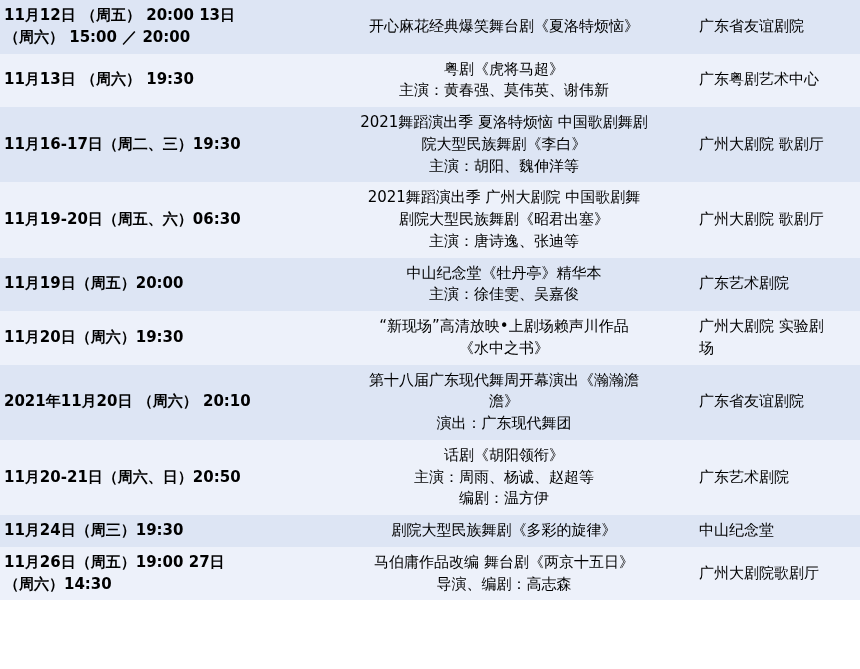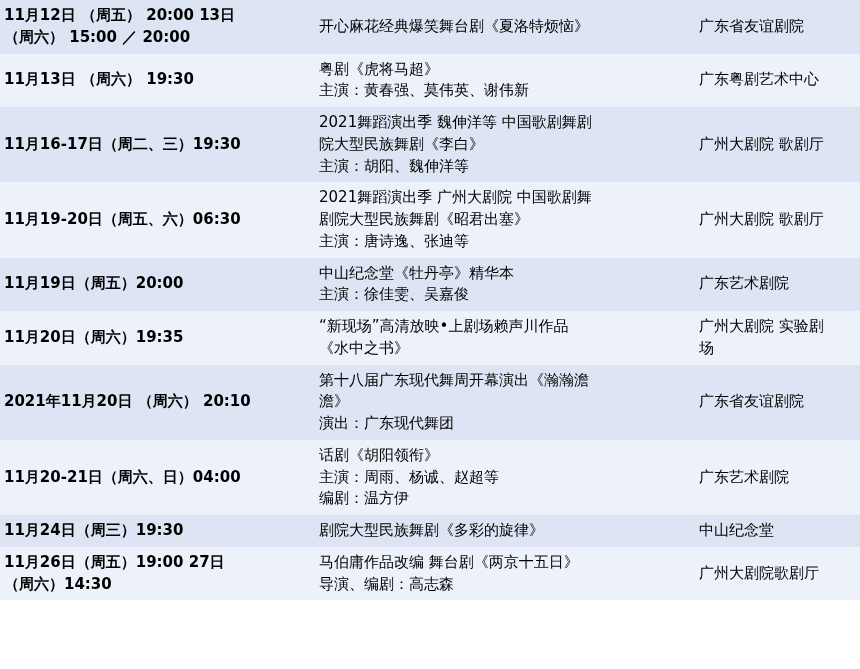--- a/index.html
+++ b/index.html
@@ -21,21 +21,21 @@
   table.schedule td {
     vertical-align: middle;
     font-size: 15px;
     line-height: 1.45;
     color: #000000;
     padding: 5px 6px 5px 4px;
     border: 0;
     word-break: break-all;
   }
   td.col-time   { width: 305px; font-weight: bold; }
-  td.col-title  { width: 370px; }
+  td.col-title  { width: 370px; text-align: center; }
   td.col-venue  { width: 185px; }
 
   tr.band-a td { background: #dde5f4; }
   tr.band-b td { background: #edf1fa; }
 
   .line { display: block; white-space: pre-wrap; }
 </style>
 </head>
 <body>
 
@@ -63,21 +63,21 @@
         </td>
         <td class="col-venue">
           <span class="line">广东粤剧艺术中心</span>
         </td>
       </tr>
       <tr class="band-a">
         <td class="col-time">
           <span class="line">11月16-17日（周二、三）19:30</span>
         </td>
         <td class="col-title">
-          <span class="line">2021舞蹈演出季 魏伸洋等 中国歌剧舞剧</span>
+          <span class="line">2021舞蹈演出季 夏洛特烦恼 中国歌剧舞剧</span>
           <span class="line">院大型民族舞剧《李白》</span>
           <span class="line">主演：胡阳、魏伸洋等</span>
         </td>
         <td class="col-venue">
           <span class="line">广州大剧院 歌剧厅</span>
         </td>
       </tr>
       <tr class="band-b">
         <td class="col-time">
           <span class="line">11月19-20日（周五、六）06:30</span>
@@ -98,21 +98,21 @@
         <td class="col-title">
           <span class="line">中山纪念堂《牡丹亭》精华本</span>
           <span class="line">主演：徐佳雯、吴嘉俊</span>
         </td>
         <td class="col-venue">
           <span class="line">广东艺术剧院</span>
         </td>
       </tr>
       <tr class="band-b">
         <td class="col-time">
-          <span class="line">11月20日（周六）19:35</span>
+          <span class="line">11月20日（周六）19:30</span>
         </td>
         <td class="col-title">
           <span class="line">“新现场”高清放映•上剧场赖声川作品</span>
           <span class="line">《水中之书》</span>
         </td>
         <td class="col-venue">
           <span class="line">广州大剧院 实验剧</span>
           <span class="line">场</span>
         </td>
       </tr>
@@ -124,21 +124,21 @@
           <span class="line">第十八届广东现代舞周开幕演出《瀚瀚澹</span>
           <span class="line">澹》</span>
           <span class="line">演出：广东现代舞团</span>
         </td>
         <td class="col-venue">
           <span class="line">广东省友谊剧院</span>
         </td>
       </tr>
       <tr class="band-b">
         <td class="col-time">
-          <span class="line">11月20-21日（周六、日）04:00</span>
+          <span class="line">11月20-21日（周六、日）20:50</span>
         </td>
         <td class="col-title">
           <span class="line">话剧《胡阳领衔》</span>
           <span class="line">主演：周雨、杨诚、赵超等</span>
           <span class="line">编剧：温方伊</span>
         </td>
         <td class="col-venue">
           <span class="line">广东艺术剧院</span>
         </td>
       </tr>

